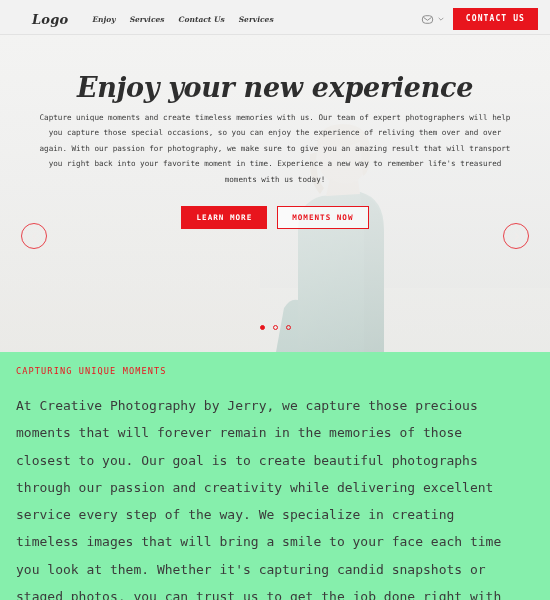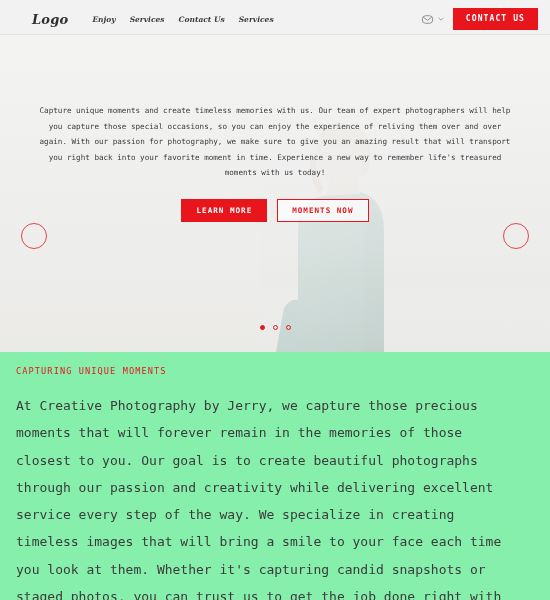--- a/index.html
+++ b/index.html
@@ -92,21 +92,21 @@
   .hero-title {
     font-family: "DejaVu Serif", serif;
     font-weight: bold;
     font-style: italic;
     font-size: 27px;
     color: #2e2e2e;
     letter-spacing: -.3px;
     line-height: 1.1;
   }
   .hero-text {
-    margin: 30px auto 0;
+    margin: 7px auto 0;
     width: 476px;
     font-family: "DejaVu Sans Mono", monospace;
     font-size: 7.6px;
     line-height: 2.05;
     color: #3b3b3b;
     text-align: center;
   }
   .hero-buttons {
     margin-top: 18px;
     display: flex;
@@ -272,20 +272,21 @@
         <path d="M16 250 L24 206 Q30 196 38 198 L38 250 Z" fill="#5d9a94"></path>
         <ellipse cx="83" cy="54" rx="26" ry="29" fill="#e8d7cc"></ellipse>
         <path d="M57 50 Q55 22 83 22 Q111 22 110 52 Q110 70 103 74 L100 40 Q83 48 62 42 Z" fill="#d9c3ad"></path>
         <path d="M57 50 Q54 74 64 86 L60 92 Q48 78 50 52 Z" fill="#cbb49d"></path>
         <path d="M70 76 Q84 86 98 78 L100 92 L66 94 Z" fill="#e3d0c3"></path>
       </g>
     </svg>
     <div class="hero-veil"></div>
 
     <div class="hero-inner">
+      <h1 class="hero-title">Enjoy your new experience</h1>
       <p class="hero-text">Capture unique moments and create timeless memories with us. Our team of expert photographers will help you capture those special occasions, so you can enjoy the experience of reliving them over and over again. With our passion for photography, we make sure to give you an amazing result that will transport you right back into your favorite moment in time. Experience a new way to remember life's treasured moments with us today!</p>
       <div class="hero-buttons">
         <button class="btn-learn">LEARN MORE</button>
         <button class="btn-contact-now">MOMENTS NOW</button>
       </div>
     </div>
 
     <div class="carousel-arrow arrow-prev">
       <span>
         <svg viewBox="0 0 24 24" fill="none" stroke="#f0eceb" stroke-width="3" stroke-linecap="round">

